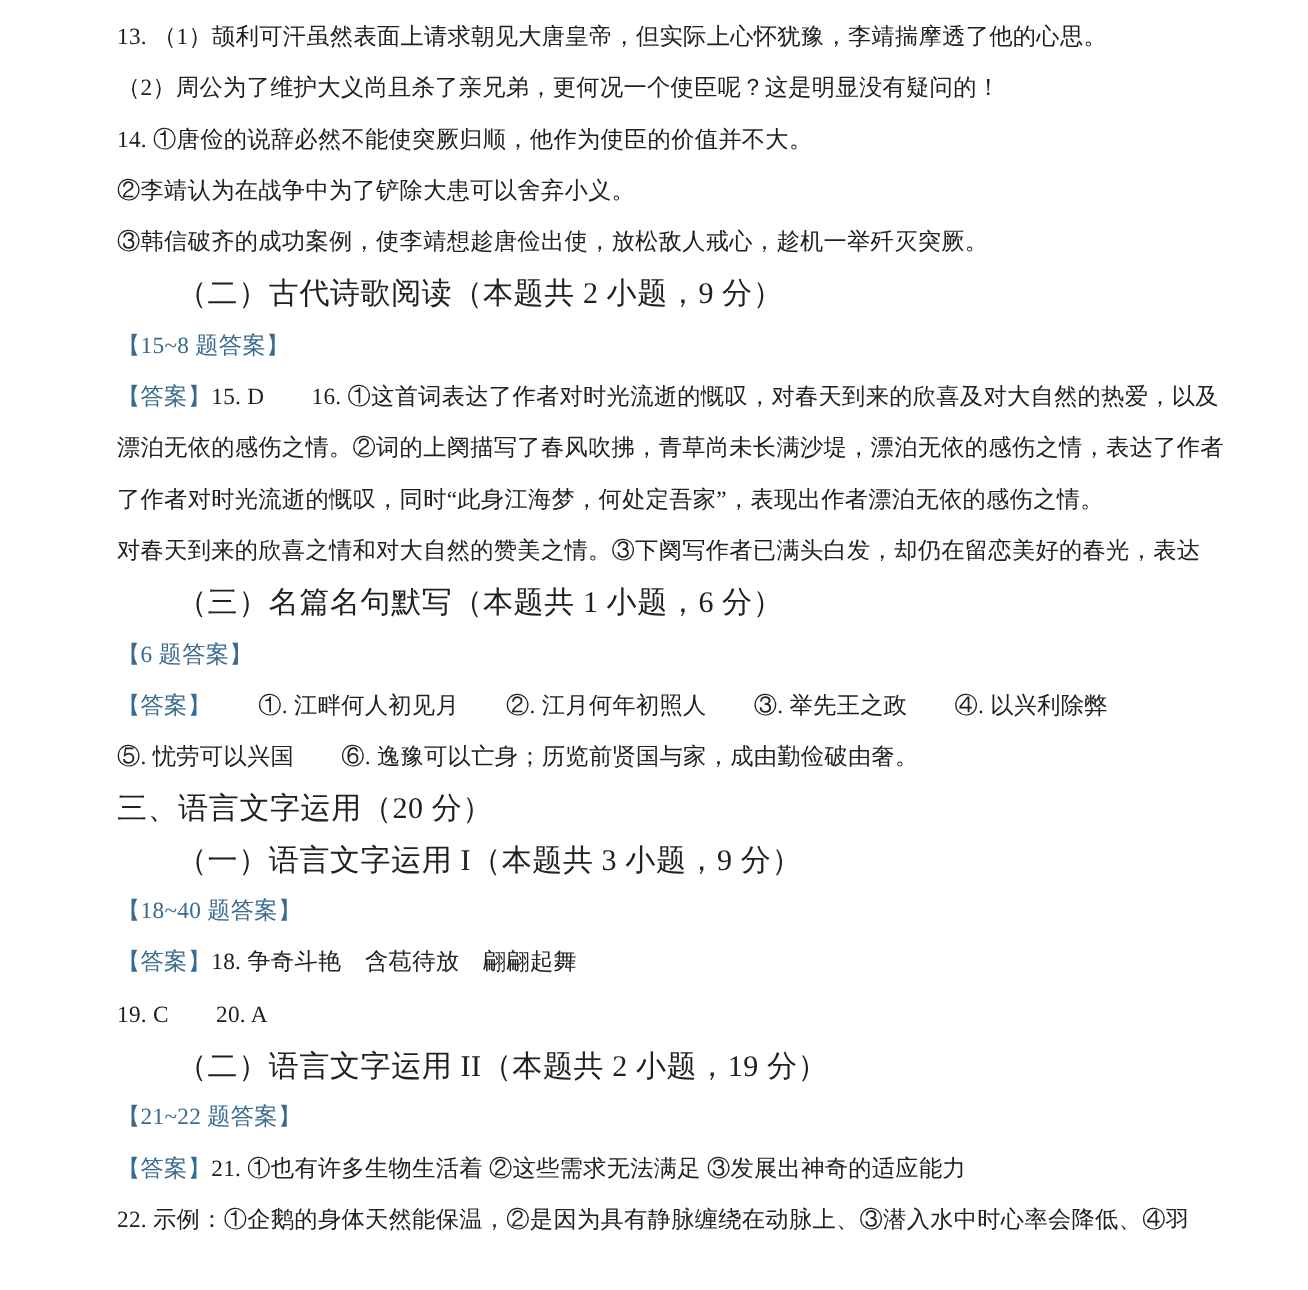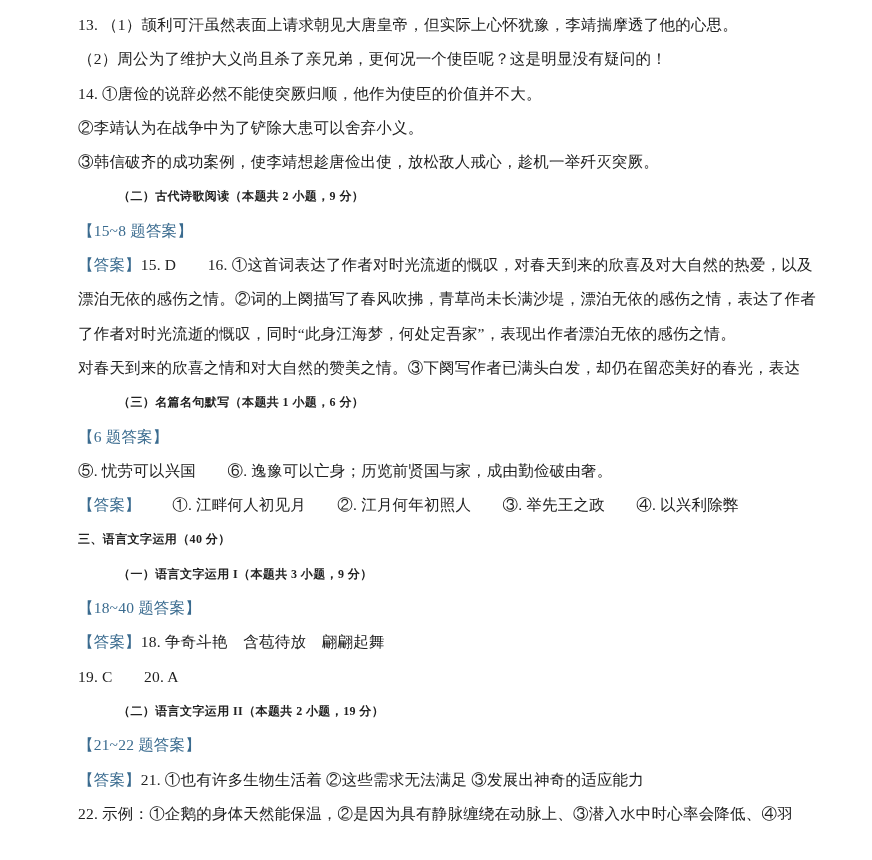--- a/index.html
+++ b/index.html
@@ -22,22 +22,22 @@
   }
   .line {
     height: 34.3px;
     line-height: 34.3px;
     white-space: nowrap;
     font-size: 15.5px;
     letter-spacing: 0.2px;
     color: var(--text-color, #212121);
   }
   .line.heading {
-    font-weight: bold;
-    font-size: 12px;
+    font-weight: normal;
+    font-size: 20px;
     letter-spacing: 0.4px;
   }
   .line.label {
     font-size: 15.5px;
   }
   .indent1 {
     padding-left: 40px;
   }
   .run { display: inline; }
   .run-blue { color: var(--accent-blue, #3a6b8f); }
@@ -54,23 +54,23 @@
       <div class="line body"><span class="run run-text">②李靖认为在战争中为了铲除大患可以舍弃小义。</span></div>
       <div class="line body"><span class="run run-text">③韩信破齐的成功案例，使李靖想趁唐俭出使，放松敌人戒心，趁机一举歼灭突厥。</span></div>
       <div class="line heading indent1"><span class="run run-text">（二）古代诗歌阅读（本题共 2 小题，9 分）</span></div>
       <div class="line label"><span class="run run-blue">【15~8 题答案】</span></div>
       <div class="line body"><span class="run run-blue">【答案】</span><span class="run run-text">15. D　　16. ①这首词表达了作者对时光流逝的慨叹，对春天到来的欣喜及对大自然的热爱，以及</span></div>
       <div class="line body"><span class="run run-text">漂泊无依的感伤之情。②词的上阕描写了春风吹拂，青草尚未长满沙堤，漂泊无依的感伤之情，表达了作者</span></div>
       <div class="line body"><span class="run run-text">了作者对时光流逝的慨叹，同时“此身江海梦，何处定吾家”，表现出作者漂泊无依的感伤之情。</span></div>
       <div class="line body"><span class="run run-text">对春天到来的欣喜之情和对大自然的赞美之情。③下阕写作者已满头白发，却仍在留恋美好的春光，表达</span></div>
       <div class="line heading indent1"><span class="run run-text">（三）名篇名句默写（本题共 1 小题，6 分）</span></div>
       <div class="line label"><span class="run run-blue">【6 题答案】</span></div>
+      <div class="line body"><span class="run run-blue">【答案】</span><span class="run run-text">　　①. 江畔何人初见月　　②. 江月何年初照人　　③. 举先王之政　　④. 以兴利除弊</span></div>
       <div class="line body"><span class="run run-text">⑤. 忧劳可以兴国　　⑥. 逸豫可以亡身；历览前贤国与家，成由勤俭破由奢。</span></div>
-      <div class="line body"><span class="run run-blue">【答案】</span><span class="run run-text">　　①. 江畔何人初见月　　②. 江月何年初照人　　③. 举先王之政　　④. 以兴利除弊</span></div>
-      <div class="line heading"><span class="run run-text">三、语言文字运用（40 分）</span></div>
+      <div class="line heading"><span class="run run-text">三、语言文字运用（20 分）</span></div>
       <div class="line heading indent1"><span class="run run-text">（一）语言文字运用 I（本题共 3 小题，9 分）</span></div>
       <div class="line label"><span class="run run-blue">【18~40 题答案】</span></div>
       <div class="line body"><span class="run run-blue">【答案】</span><span class="run run-text">18. 争奇斗艳　含苞待放　翩翩起舞</span></div>
       <div class="line body"><span class="run run-text">19. C　　20. A</span></div>
       <div class="line heading indent1"><span class="run run-text">（二）语言文字运用 II（本题共 2 小题，19 分）</span></div>
       <div class="line label"><span class="run run-blue">【21~22 题答案】</span></div>
       <div class="line body"><span class="run run-blue">【答案】</span><span class="run run-text">21. ①也有许多生物生活着 ②这些需求无法满足 ③发展出神奇的适应能力</span></div>
       <div class="line body"><span class="run run-text">22. 示例：①企鹅的身体天然能保温，②是因为具有静脉缠绕在动脉上、③潜入水中时心率会降低、④羽</span></div>
     </div>
 </div>

